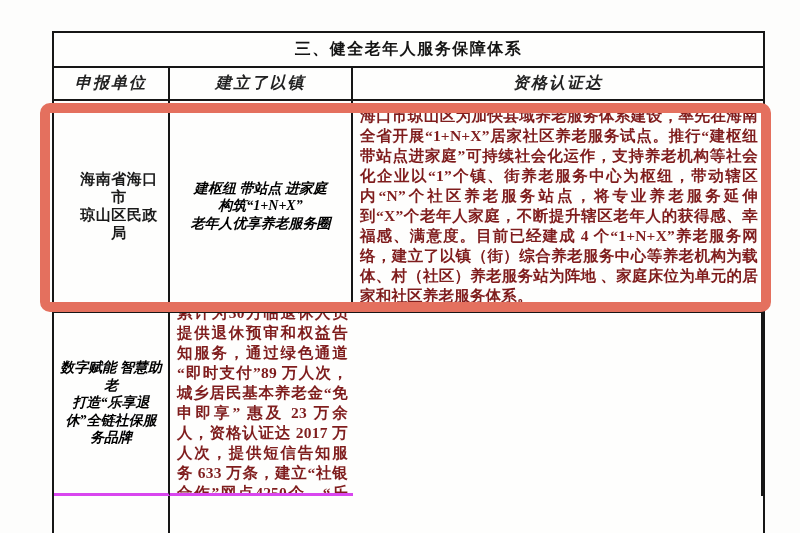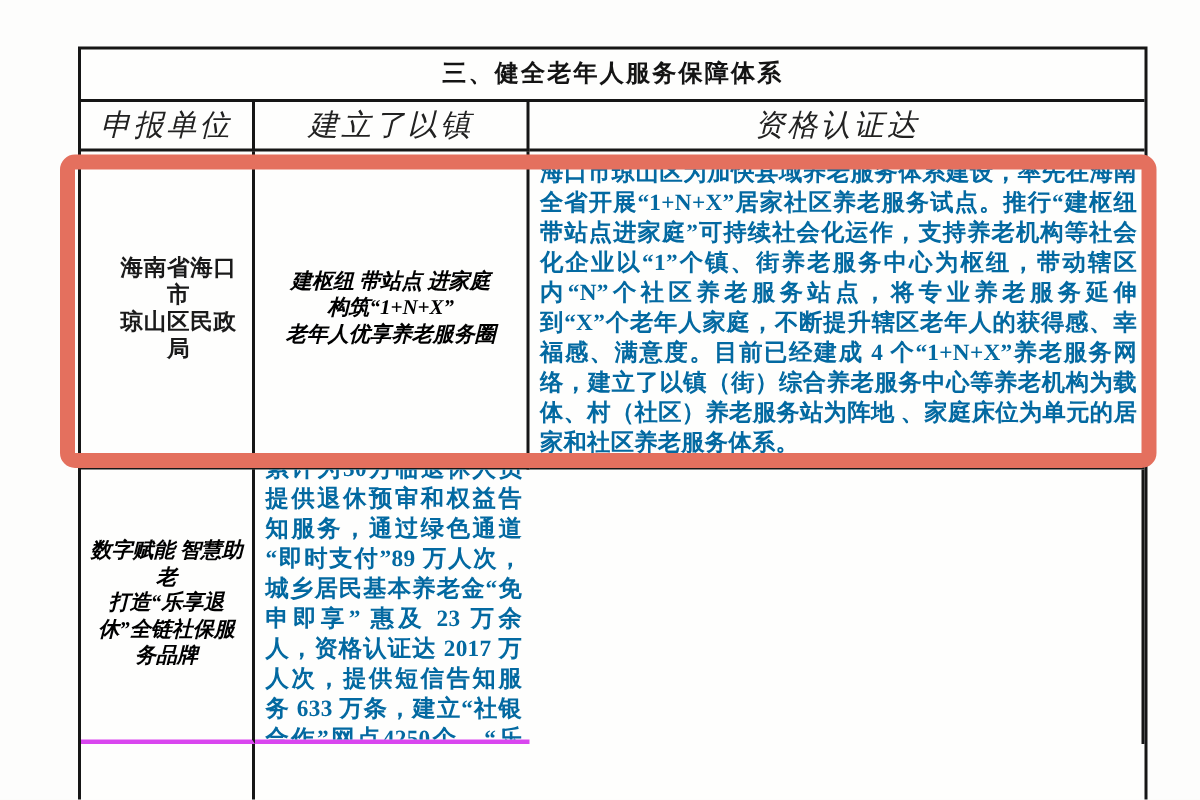--- a/index.html
+++ b/index.html
@@ -32,21 +32,21 @@
   .cell.last-col { border-right:none; }
   .cell.thick-bottom { border-bottom:3px solid #d946ef; }
   .cell.no-bottom { border-bottom:none; }
   .title-cell { grid-column:1 / 4; }
   .section-title {
     font-family:"Liberation Sans", sans-serif;
     font-weight:700; font-size:16px; letter-spacing:1.5px;
     color:#141414;
   }
   .col-header {
-    font-size:20px; font-weight:400; font-style:italic;
+    font-size:16px; font-weight:700; font-style:italic;
     letter-spacing:2px; color:#222;
   }
   .unit-name {
     font-family:"Liberation Sans", sans-serif;
     font-weight:700; font-size:15px; line-height:18px;
     text-align:center; letter-spacing:0.5px; color:#1a1a1a;
     padding:0 4px;
     margin-left:16px;
   }
   .case-name {
@@ -54,21 +54,21 @@
     font-size:14px; line-height:17.5px;
     text-align:center; color:#000000;
     padding:0 4px;
   }
   .summary-cell { justify-content:flex-start; }
   .summary-text {
     width:100%; box-sizing:border-box;
     padding:0 5px 0 7px;
     font-size:15.5px; line-height:20px; font-weight:600;
     text-align:justify; text-justify:inter-ideograph;
-    letter-spacing:0.2px; color:#0369a1;
+    letter-spacing:0.2px; color:#7f1d1d;
   }
   .highlight-box {
     position:absolute; left:40px; top:103px;
     width:731px; height:209px;
     box-sizing:border-box;
     border:10px solid #E4705E;
     border-radius:10px;
     z-index:5;
     pointer-events:none;
   }

